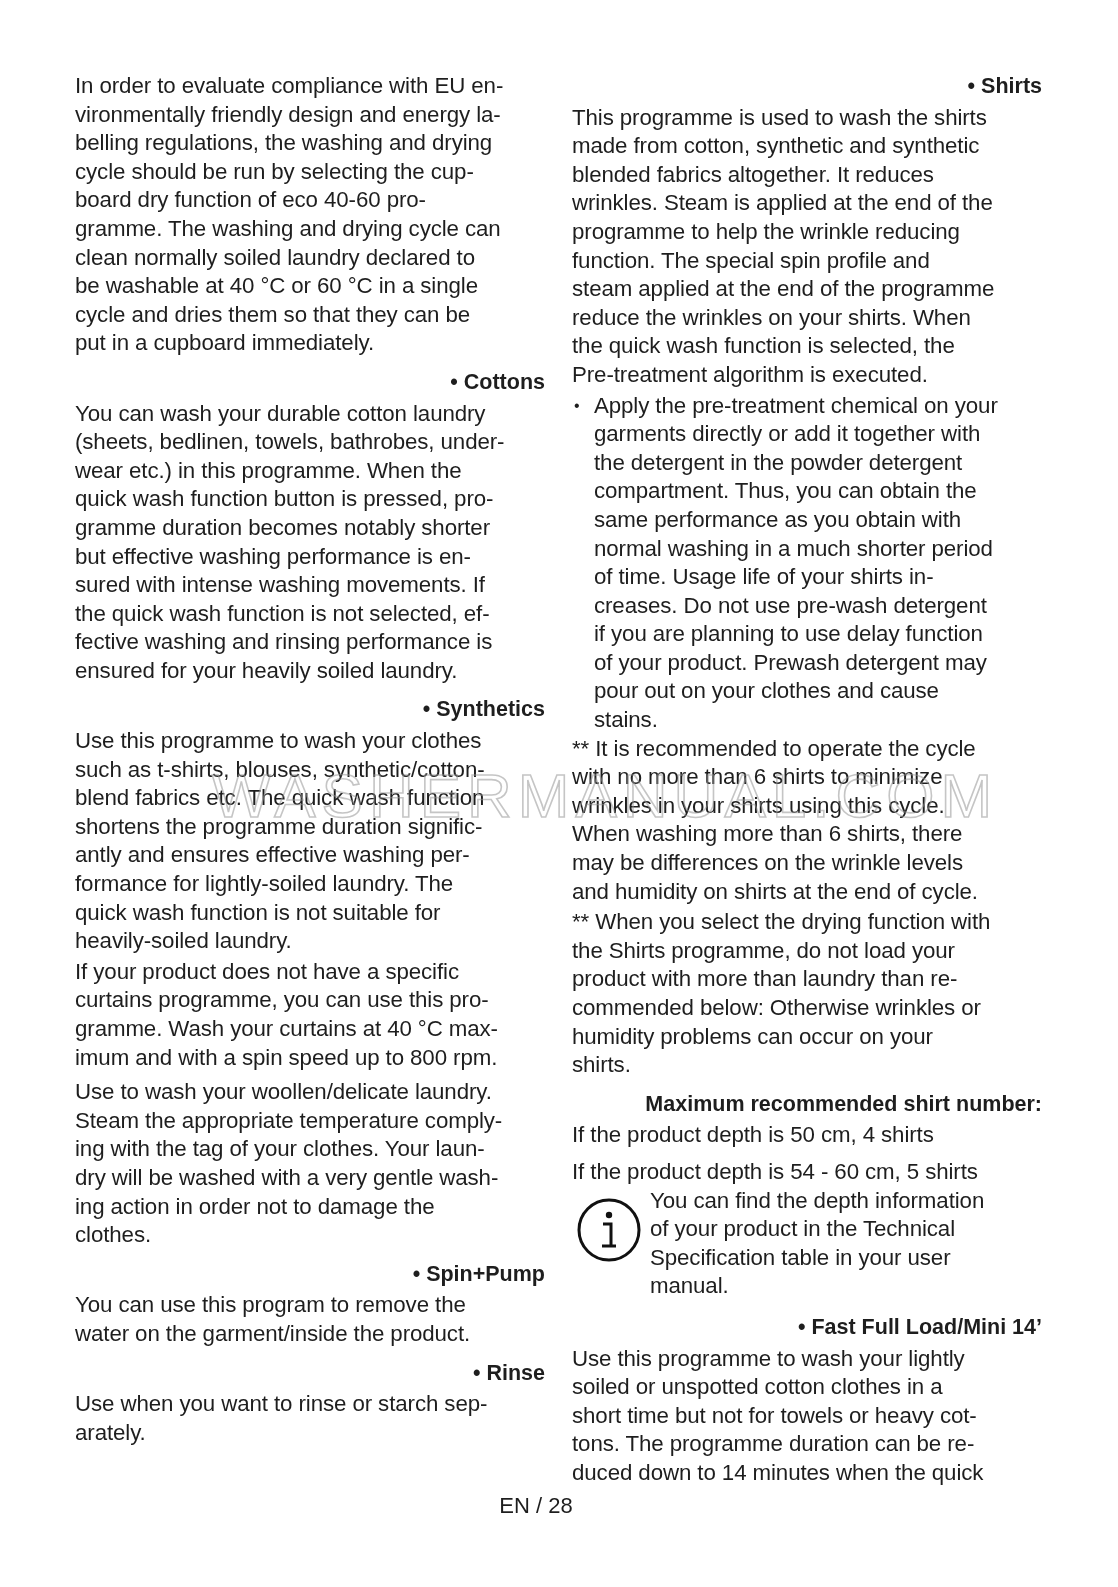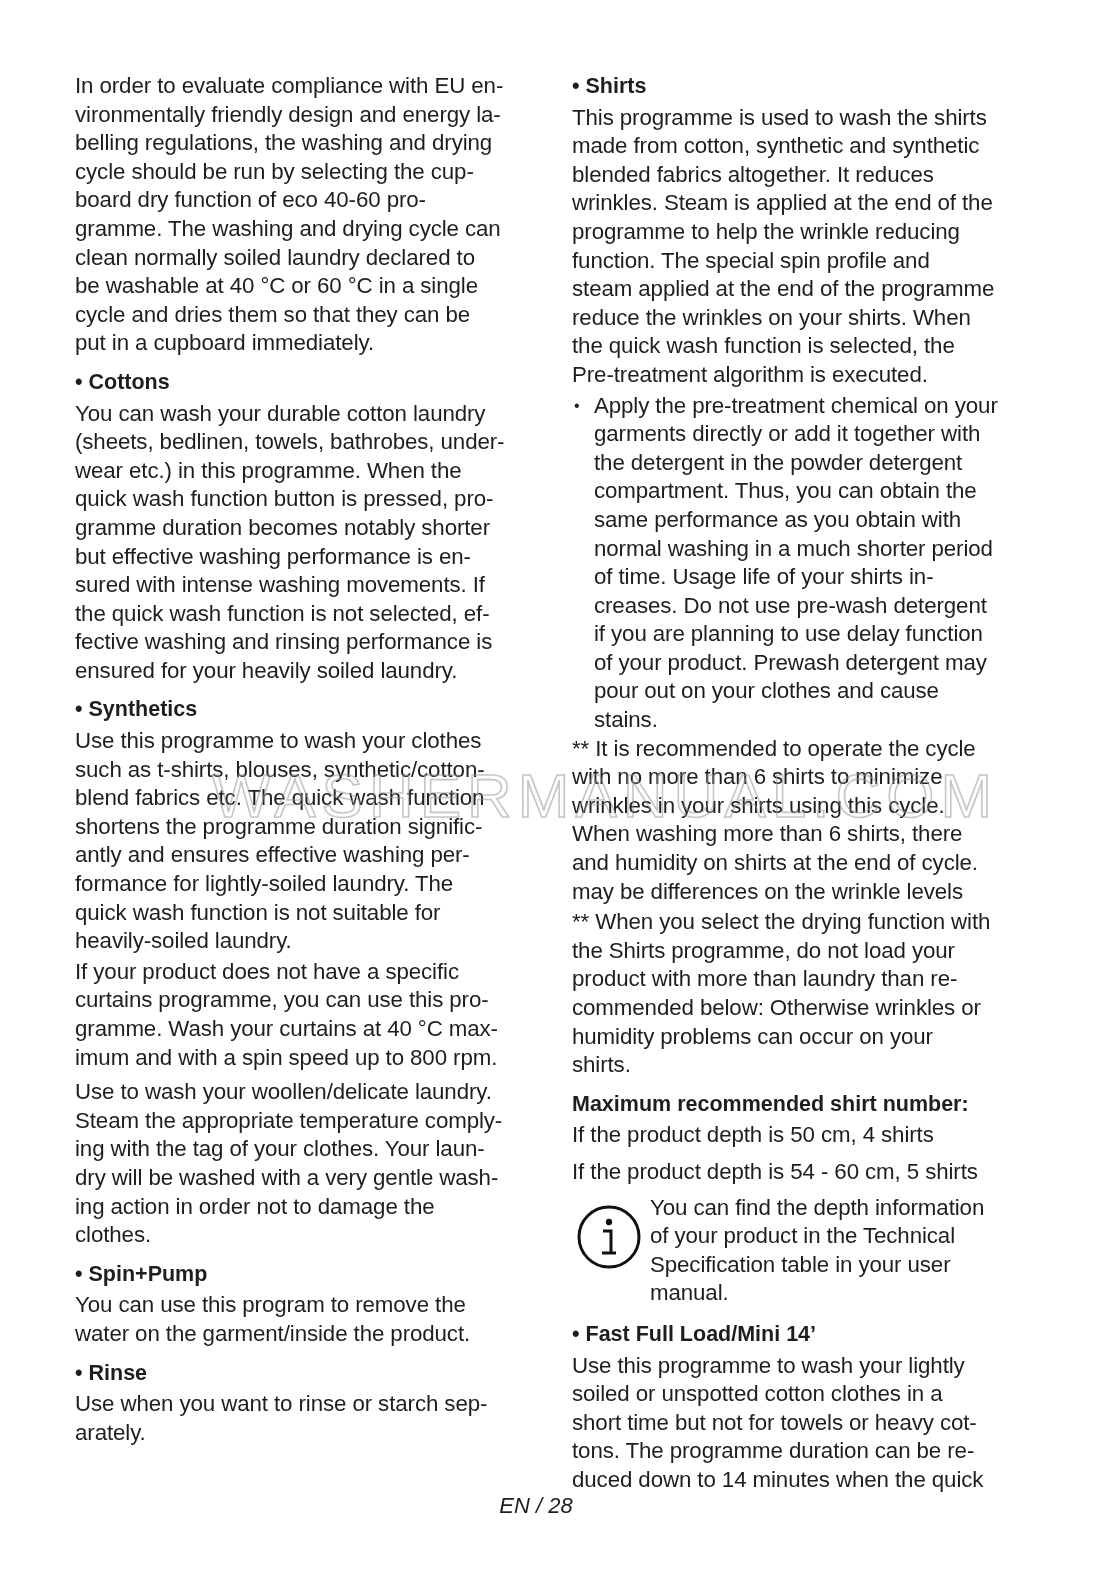--- a/index.html
+++ b/index.html
@@ -2,28 +2,28 @@
 <html><head>
 <meta charset="utf-8">
 <style>
   html, body { margin: 0; padding: 0; background: #ffffff; }
   body { width: 1118px; height: 1587px; position: relative; overflow: hidden;
          font-family: "Liberation Sans", "DejaVu Sans", sans-serif; color: #1e1e1e; }
   .col { position: absolute; top: 72px; }
   .col-left { left: 75px; width: 470px; }
   .col-right { left: 572px; width: 470px; }
   .line { font-size: 22.3px; line-height: 28.6px; white-space: nowrap; letter-spacing: -0.1px; }
-  .heading { font-weight: bold; font-size: 21.5px; line-height: 28.6px; margin-top: 4px; margin-bottom: 3px; white-space: nowrap; }
+  .heading { font-weight: bold; font-size: 21.5px; line-height: 28.6px; margin-top: 4px; margin-bottom: 3px; white-space: nowrap; text-align: right; }
   .para { margin-bottom: 2px; }
   .gap { height: 4px; }
   .bullet-row { position: relative; padding-left: 22px; }
   .bullet-dot { position: absolute; left: 2px; top: 0; font-size: 16px; line-height: 28.6px; }
-  .info-box { position: relative; padding-left: 78px; margin-top: 7px; margin-bottom: 4px; }
+  .info-box { position: relative; padding-left: 78px; margin-top: 0; margin-bottom: 4px; }
   .info-icon { position: absolute; left: 4px; top: 10px; width: 66px; height: 66px; }
-  .footer { position: absolute; top: 1493px; left: 0; width: 1072px; text-align: center; font-size: 22px; color: #1e1e1e; font-style: italic; }
+  .footer { position: absolute; top: 1493px; left: 0; width: 1072px; text-align: center; font-size: 22px; color: #1e1e1e; }
   .watermark { position: absolute; left: 212px; top: 760px; font-size: 62px; font-weight: normal; letter-spacing: 6px;
                color: rgba(255,255,255,0); -webkit-text-stroke: 1.6px rgba(150,150,150,0.55); white-space: nowrap; pointer-events: none; }
 </style>
 </head>
 <body>
 
 <div class="col col-left">
   <div class="para">
       <div class="line">In order to evaluate compliance with EU en-</div>
       <div class="line">vironmentally friendly design and energy la-</div>
@@ -125,22 +125,22 @@
         <div class="line">of your product. Prewash detergent may</div>
         <div class="line">pour out on your clothes and cause</div>
         <div class="line">stains.</div>
       </div>
   </div>
   <div class="para">
       <div class="line">** It is recommended to operate the cycle</div>
       <div class="line">with no more than 6 shirts to minimize</div>
       <div class="line">wrinkles in your shirts using this cycle.</div>
       <div class="line">When washing more than 6 shirts, there</div>
+      <div class="line">may be differences on the wrinkle levels</div>
       <div class="line">and humidity on shirts at the end of cycle.</div>
-      <div class="line">may be differences on the wrinkle levels</div>
     </div>
   <div class="para">
       <div class="line">** When you select the drying function with</div>
       <div class="line">the Shirts programme, do not load your</div>
       <div class="line">product with more than laundry than re-</div>
       <div class="line">commended below: Otherwise wrinkles or</div>
       <div class="line">humidity problems can occur on your</div>
       <div class="line">shirts.</div>
     </div>
   <div class="gap"></div>

